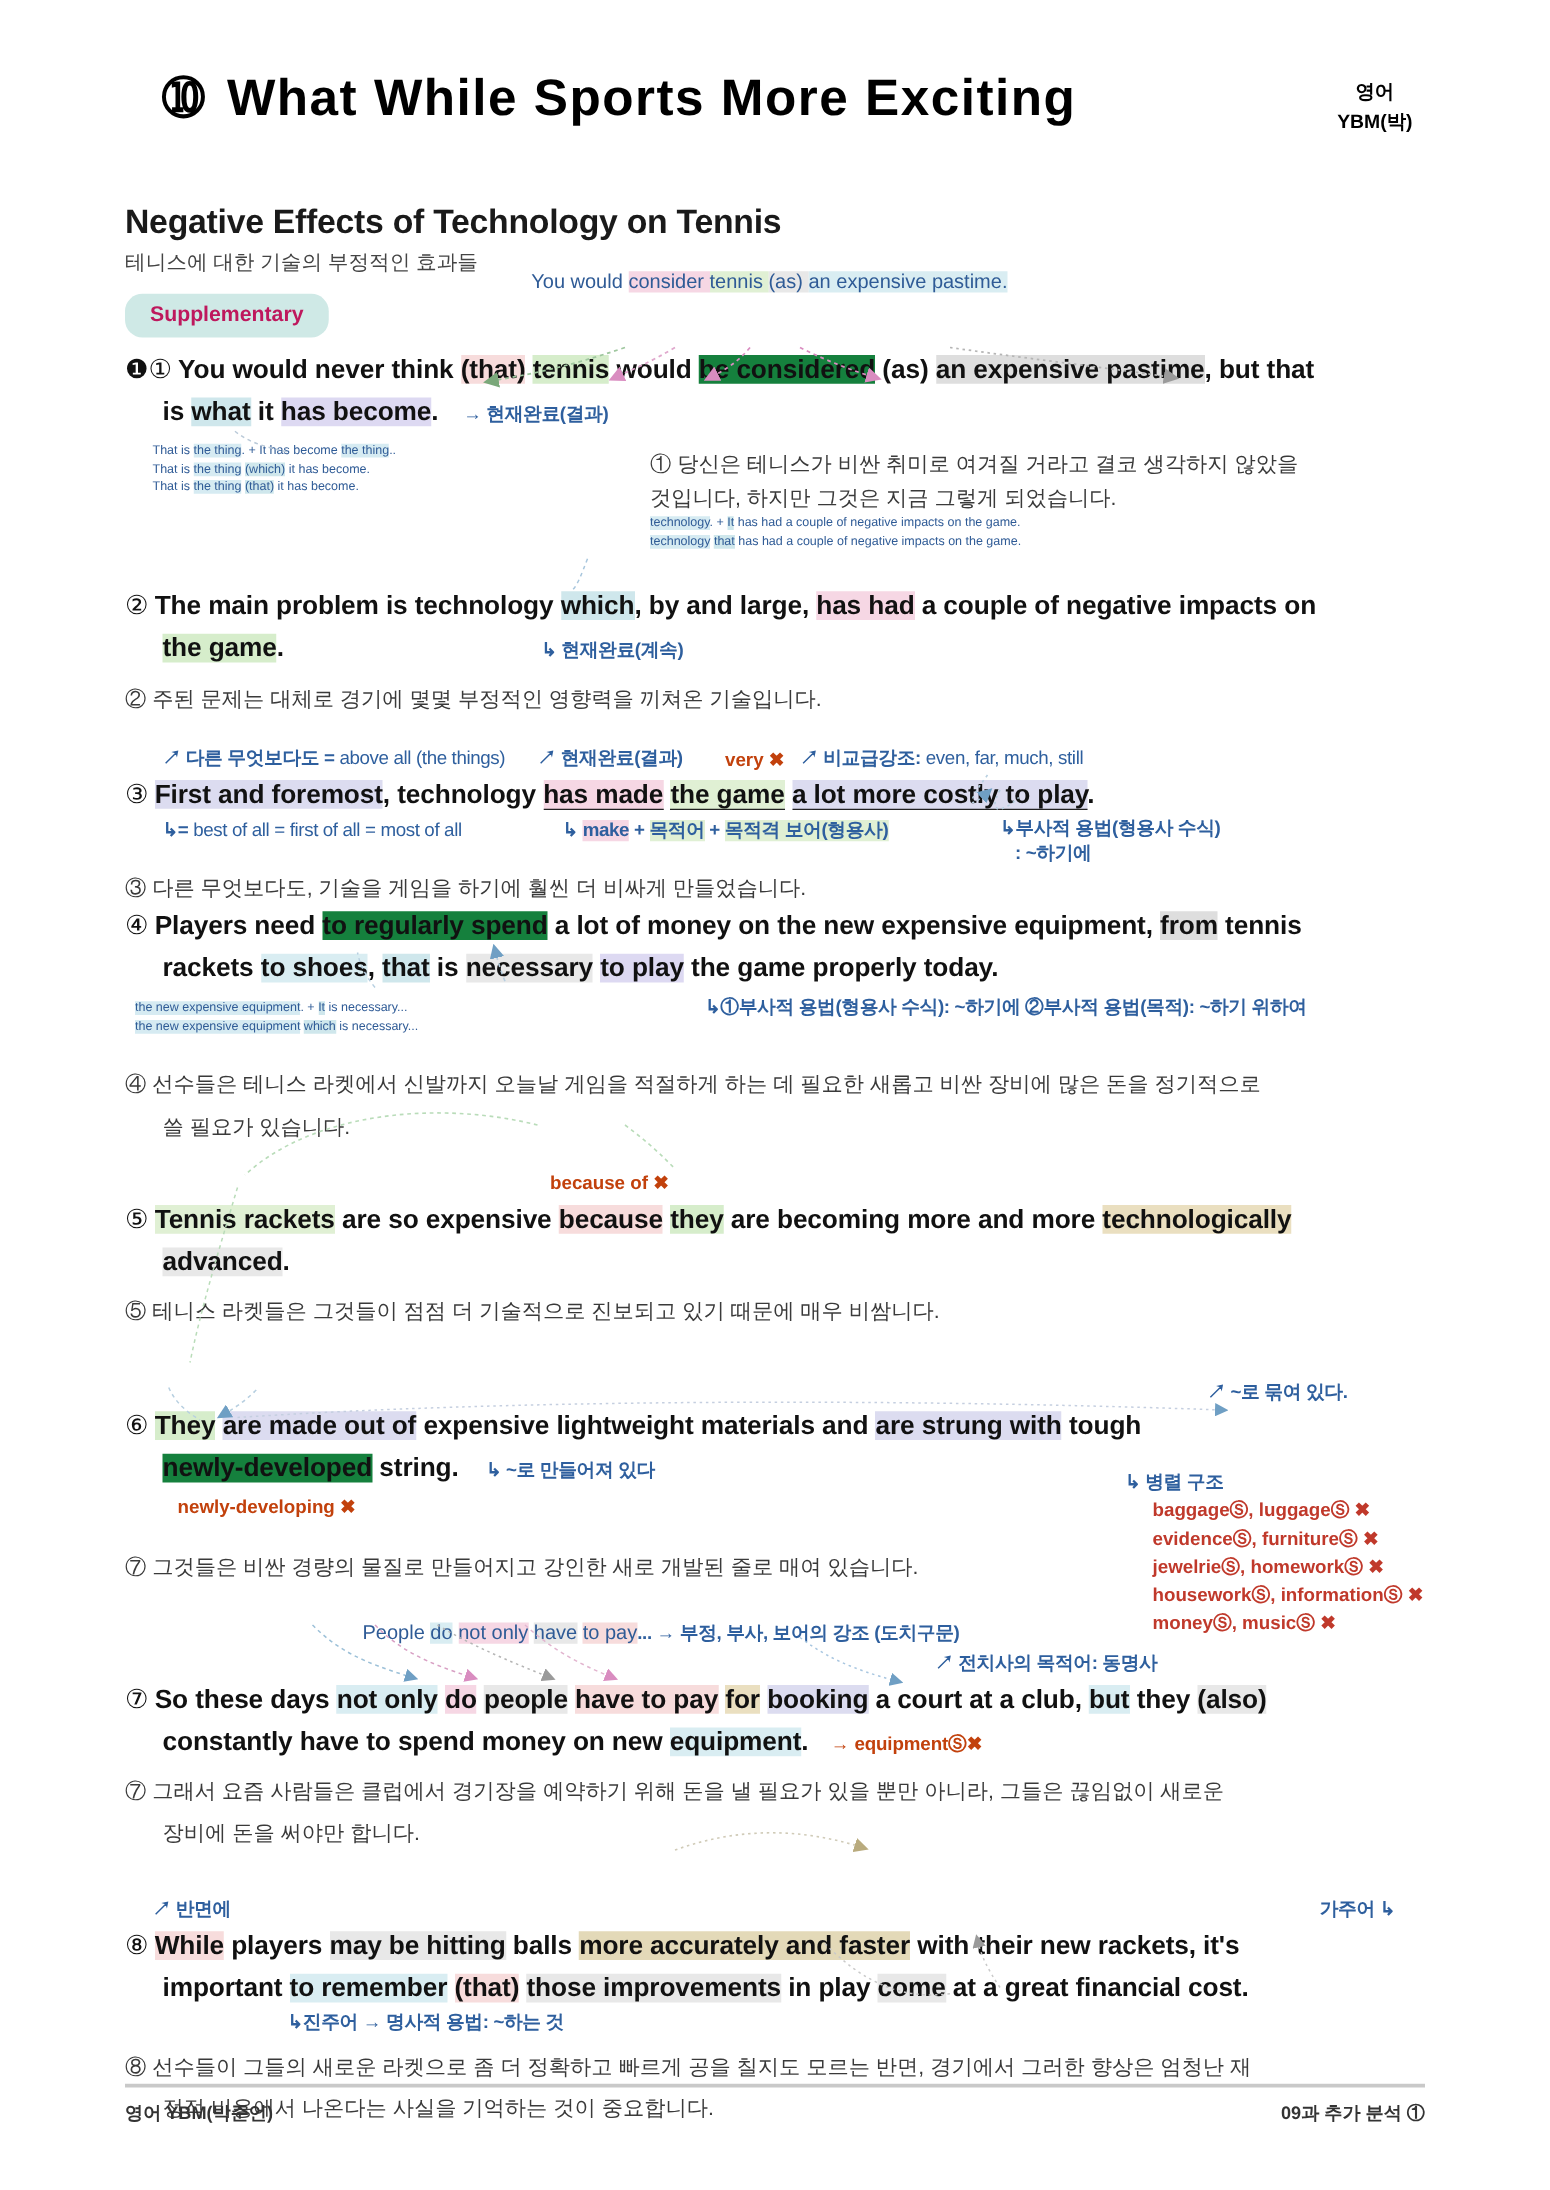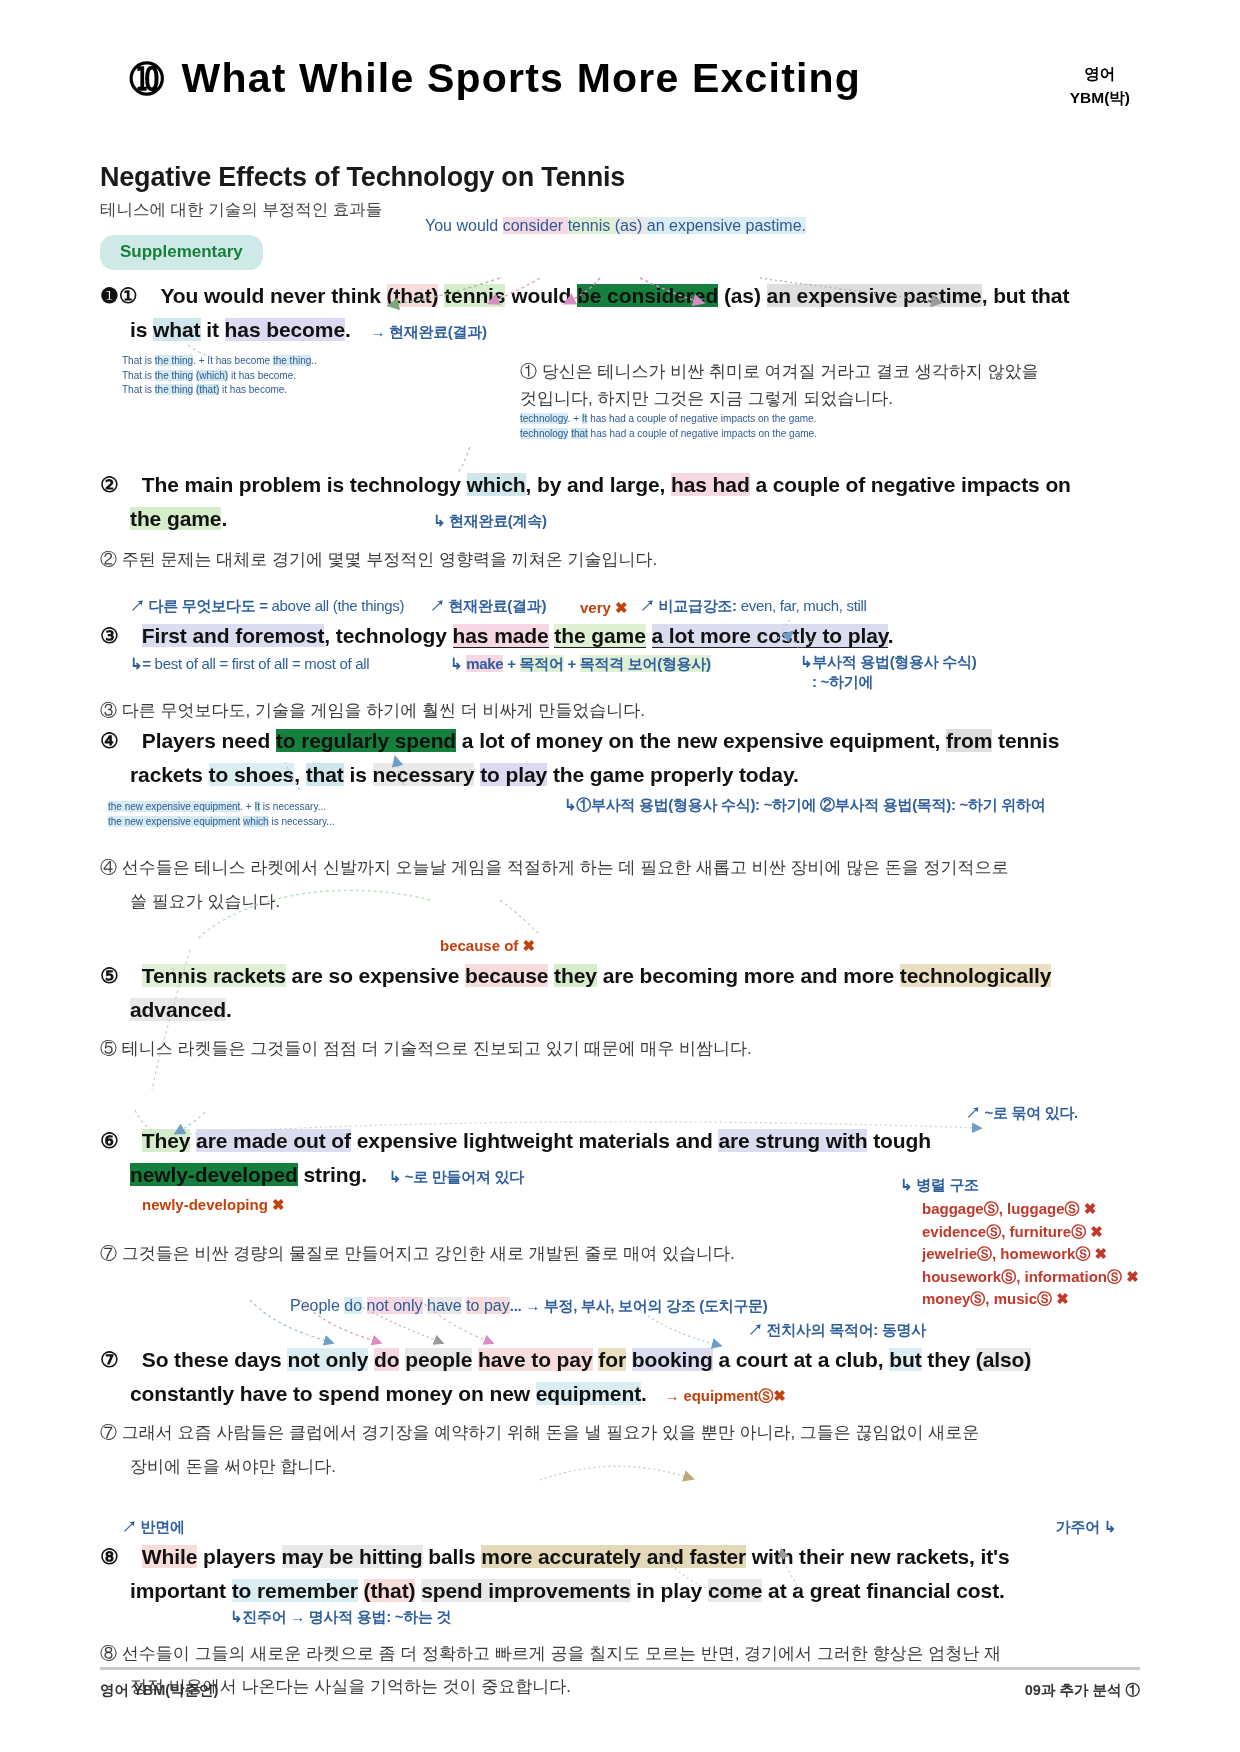--- a/index.html
+++ b/index.html
@@ -30,30 +30,30 @@
   .subject-box {
     position:absolute; right:10px; top:62px; text-align:center;
     font-size:15.5px; font-weight:700; line-height:1.55; color:#000;
   }
 
   
   .sec-title { font-size:27px; font-weight:700; margin:42px 0 6px 0; letter-spacing:-0.2px; }
   .sec-sub { font-size:16.5px; color:#444; margin-bottom:14px; }
 
   .supp-badge {
-    display:inline-block; background:#cfe9e6; color:#15803d;
+    display:inline-block; background:#cfe9e6; color:#be185d;
     border-radius:14px; padding:7px 20px 8px; font-size:17px; font-weight:600;
   }
 
   
   .sent {
     font-size:21px; line-height:1.62; font-weight:600; color:#111;
     text-align:justify; letter-spacing:-0.1px;
   }
-  .sent .num { font-weight:700; margin-right:23px; }
+  .sent .num { font-weight:400; margin-right:5px; }
   .kor {
     font-size:17px; line-height:1.6; color:#3a3a3a; font-weight:400;
     margin-top:6px; text-align:justify;
   }
 
   
   .sent, .kor { padding-left:30px; text-indent:-30px; }
 
   
   .hl-pink   { background:#f6d7e4; }
@@ -250,21 +250,21 @@
   <div class="kor" style="text-indent:0; padding-left:30px;">장비에 돈을 써야만 합니다.</div>
 
   <div class="ann-row" style="margin-top:38px; height:22px;">
     <span class="ann abs" style="left:22px; top:0;">↗ 반면에</span>
     <span class="ann abs" style="right:24px; top:0;">가주어 ↳</span>
   </div>
   <div class="sent">
     <span class="num">⑧</span><span class="hl-rose">While</span><span> players </span><span class="hl-gray2">may be hitting</span><span> balls </span><span class="hl-tan">more accurately and faster</span><span> with their new rackets, </span><span>it's</span>
   </div>
   <div class="sent" style="text-indent:0; padding-left:30px;">
-    <span>important </span><span class="hl-cyan2">to remember</span><span> </span><span class="hl-rose">(that)</span><span> </span><span class="hl-gray2">spend improvements</span><span> in play </span><span class="hl-gray2">come</span><span> at a great financial cost</span><span>.</span>
+    <span>important </span><span class="hl-cyan2">to remember</span><span> </span><span class="hl-rose">(that)</span><span> </span><span class="hl-gray2">those improvements</span><span> in play </span><span class="hl-gray2">come</span><span> at a great financial cost</span><span>.</span>
   </div>
   <div class="ann-row" style="height:24px;">
     <span class="ann abs" style="left:130px; top:0;">↳진주어 → 명사적 용법: ~하는 것</span>
   </div>
   <div class="kor" style="margin-top:8px;">⑧ 선수들이 그들의 새로운 라켓으로 좀 더 정확하고 빠르게 공을 칠지도 모르는 반면, 경기에서 그러한 향상은 엄청난 재</div>
   <div class="kor" style="text-indent:0; padding-left:30px;">정적 비용에서 나온다는 사실을 기억하는 것이 중요합니다.</div>
 
   <div class="footer">
     <span>영어 YBM(박준언)</span>
     <span>09과 추가 분석 ①</span>

